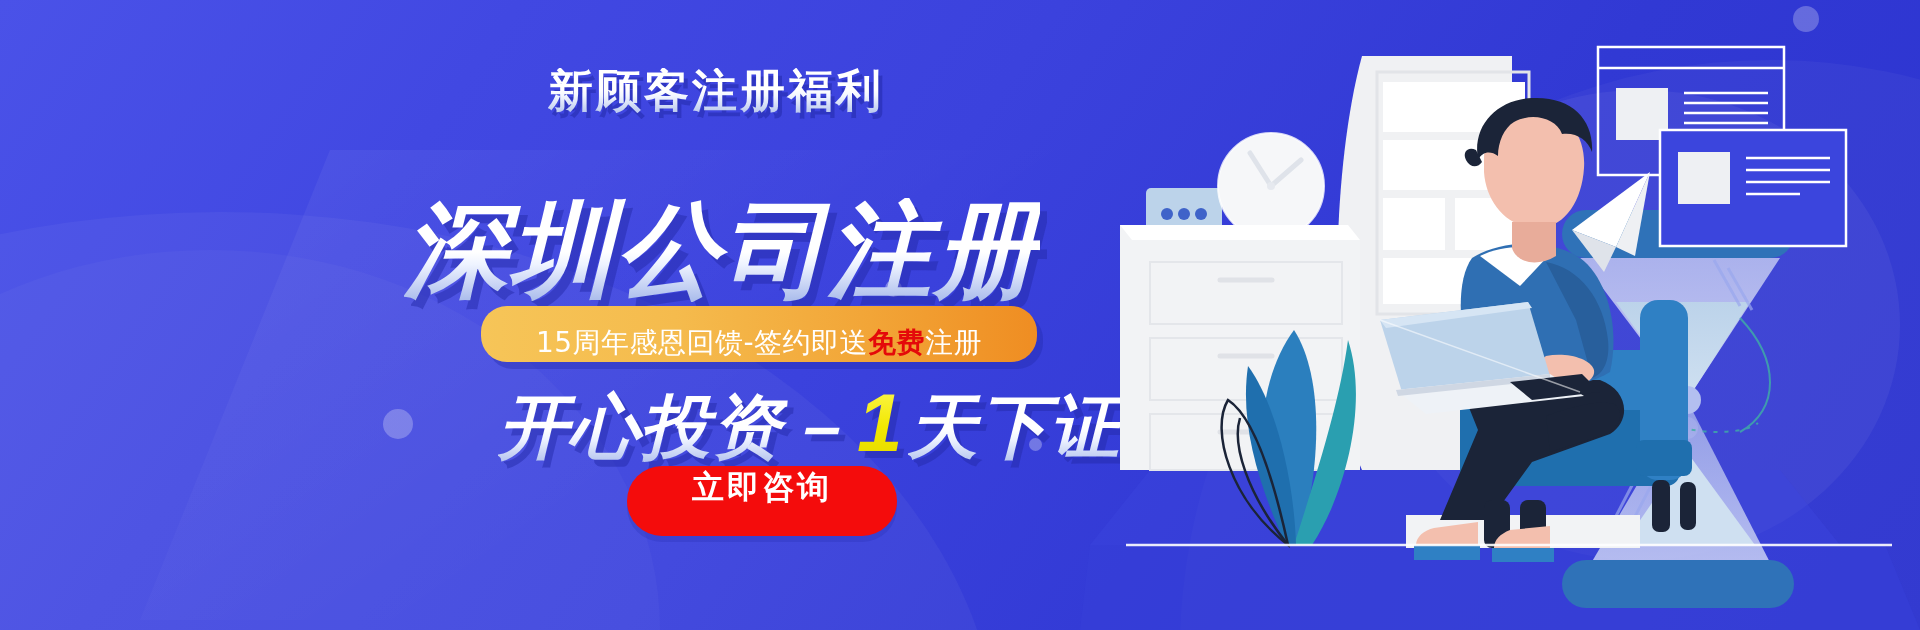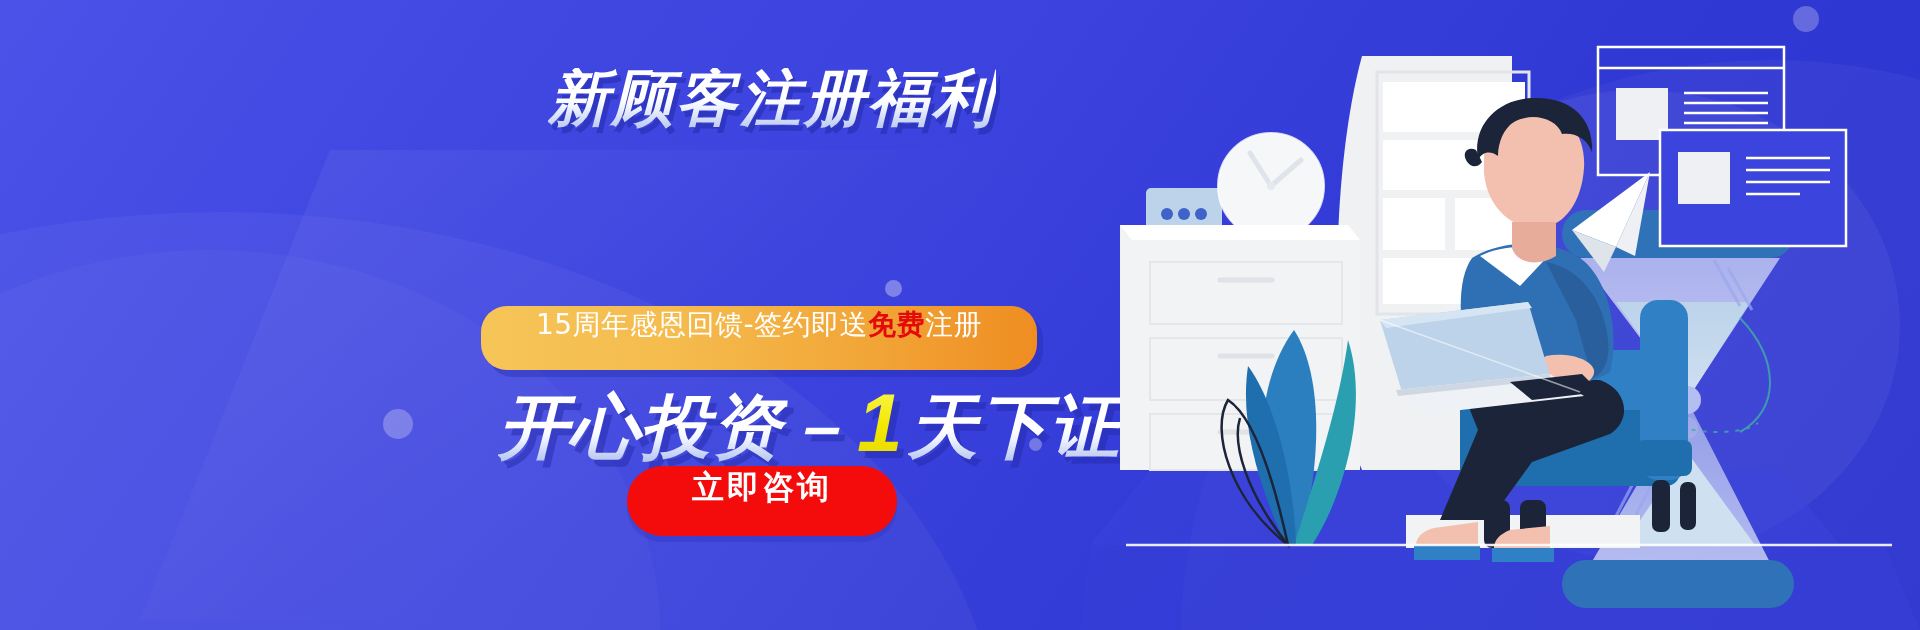--- a/index.html
+++ b/index.html
@@ -47,22 +47,22 @@
   .dot-c{left:1676px;top:417px;width:22px;height:22px;}
   .dot-d{left:1497px;top:142px;width:14px;height:14px;}
   .dot-e{left:885px;top:280px;width:17px;height:17px;background:rgba(255,255,255,.34);}
   .dot-f{left:1029px;top:438px;width:13px;height:13px;background:rgba(255,255,255,.30);}
 
   
   .copy{position:absolute;left:0;top:0;width:1120px;height:630px;}
 
   .eyebrow{
     position:absolute;left:548px;top:68px;
-    font-size:61px;line-height:1;
-    font-weight:bold;font-style:italic;
+    font-size:45px;line-height:1;
+    font-weight:bold;
     letter-spacing:3px;
     color:#ffffff;
     background:linear-gradient(180deg,#ffffff 0%,#ffffff 48%,#f2f6ff 62%,#b9c8ee 100%);
     -webkit-background-clip:text;background-clip:text;
     -webkit-text-fill-color:transparent;
     text-shadow:0 0 0 rgba(0,0,0,0);
     filter:drop-shadow(4px 6px 0 rgba(35,42,170,.55));
     white-space:nowrap;
   }
 
@@ -73,24 +73,24 @@
     letter-spacing:2px;
     background:linear-gradient(180deg,#ffffff 0%,#ffffff 52%,#eef3ff 64%,#a8baeb 100%);
     -webkit-background-clip:text;background-clip:text;
     -webkit-text-fill-color:transparent;
     filter:drop-shadow(7px 9px 0 rgba(35,42,170,.5));
     white-space:nowrap;
   }
 
   .pill{
     position:absolute;left:481px;top:306px;
-    width:556px;height:64px;border-radius:26px;
+    width:556px;height:56px;border-radius:26px;
     background:linear-gradient(90deg,#f6c558 0%,#f5bb4d 35%,#f2a537 70%,#ef8d22 100%);
     box-shadow:6px 7px 0 rgba(35,42,170,.38);
-    display:flex;align-items:flex-start;justify-content:center;
+    display:flex;align-items:flex-end;justify-content:center;
     white-space:nowrap;
   }
   .pill-text{
     font-size:28px;color:#ffffff;letter-spacing:.5px;
     font-family:"DejaVu Sans","Liberation Sans",sans-serif;
   }
   .pill-text .hot{color:#e40a0a;font-weight:bold;}
 
   .subline{
     position:absolute;left:498px;top:382px;
@@ -146,20 +146,21 @@
   <div class="dot dot-b"></div>
   <div class="dot dot-c"></div>
   <div class="dot dot-d"></div>
   <div class="dot dot-e"></div>
   <div class="dot dot-f"></div>
 
   <div class="copy">
 
     <div class="eyebrow">新顾客注册福利</div>
 
+    <h1 class="headline">深圳公司注册</h1>
 
     <div class="pill">
       <span class="pill-text"><span>15周年感恩回馈-签约即送</span><span class="hot">免费</span><span>注册</span></span>
     </div>
 
     <div class="subline"><span class="w">开心投资－</span><span class="one">1</span><span class="w">天下证</span></div>
 
     <button class="cta">
       <span class="cta-text">立即咨询</span>
     </button>

